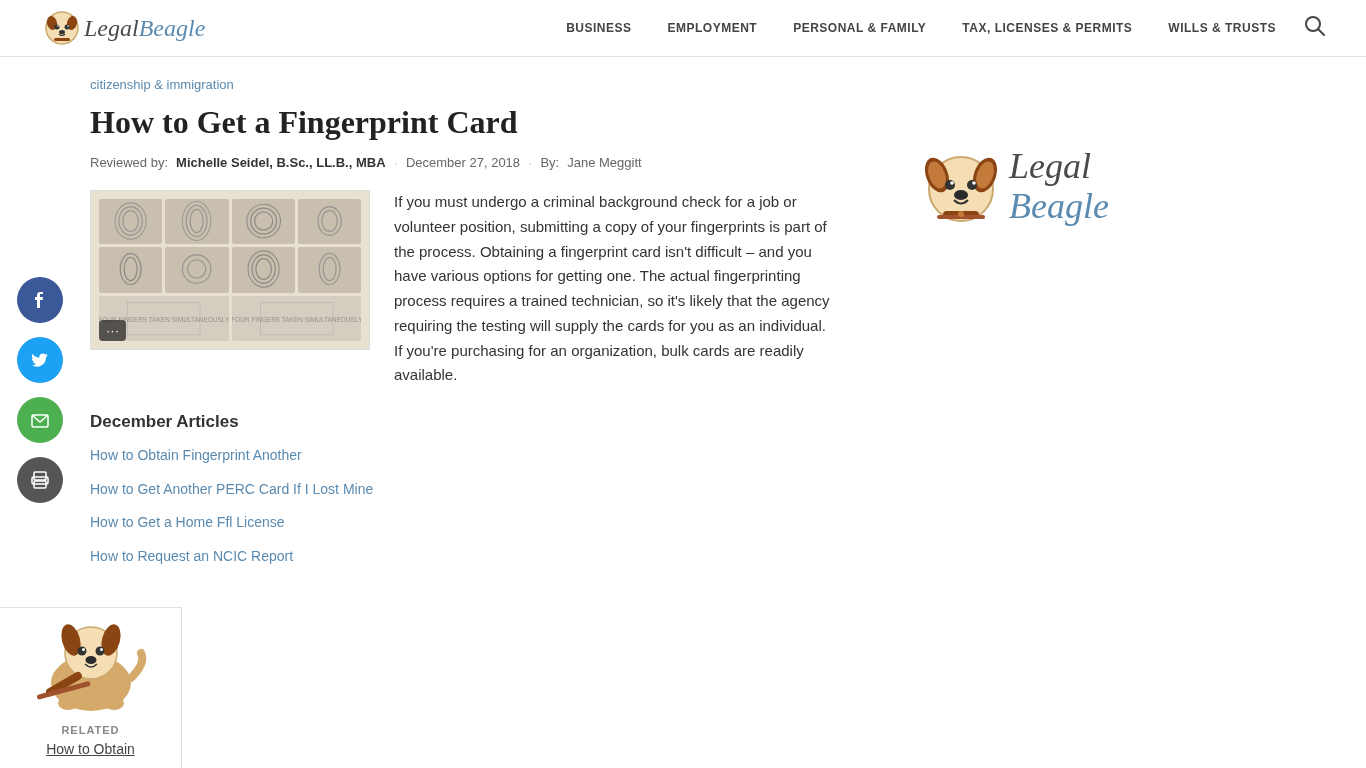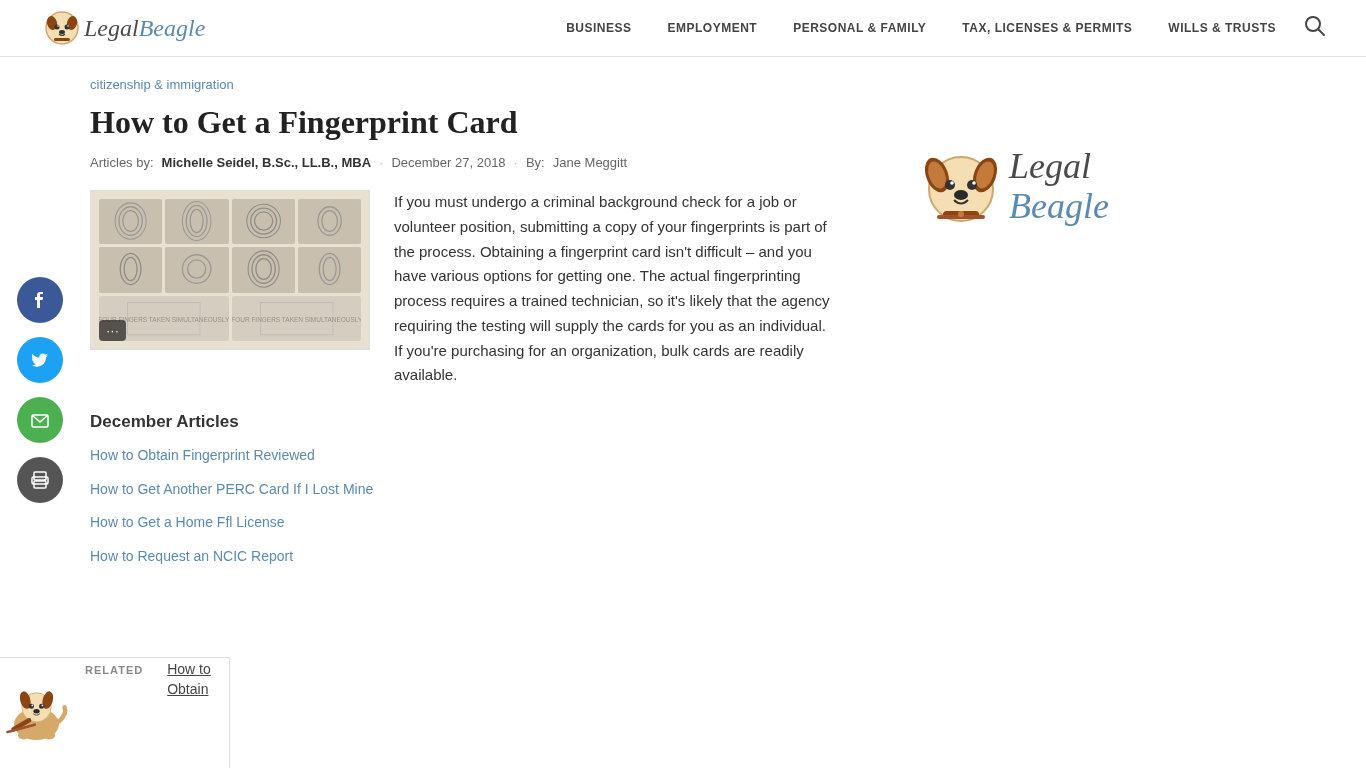--- a/index.html
+++ b/index.html
@@ -207,27 +207,28 @@
     .brand-logo-large {
       width: 280px;
       margin-top: 40px;
     }
 
     
     .bottom-related {
       position: fixed;
       bottom: 0;
       left: 0;
-      width: 230px;
+      width: 182px;
       background: #fff;
       border-top: 1px solid #e0e0e0;
       border-right: 1px solid #e0e0e0;
       display: flex;
-      flex-direction: row;
+      flex-direction: column;
       z-index: 100;
+      align-items: center;
     }
     .bottom-related-label {
       font-size: 11px;
       font-weight: bold;
       color: #888;
       letter-spacing: 1px;
       text-transform: uppercase;
       padding: 6px 12px 2px;
     }
     .bottom-related-title {
@@ -316,21 +317,21 @@
         <circle cx="15" cy="10" r="1" fill="white"></circle>
       </svg>
     </button>
   </aside>
 
   <main class="main-content">
     <div class="breadcrumb">citizenship &amp; immigration</div>
     <h1 class="article-title">How to Get a Fingerprint Card</h1>
 
     <div class="meta-line">
-      <span>Articles by:</span>
+      <span>Reviewed by:</span>
       <span class="reviewer">Michelle Seidel, B.Sc., LL.B., MBA</span>
       <span class="separator">·</span>
       <span>December 27, 2018</span>
       <span class="separator">·</span>
       <span>By:</span>
       <span>Jane Meggitt</span>
     </div>
 
     <div class="article-top">
 
@@ -405,21 +406,21 @@
         </div>
       </div>
 
       <div class="article-body">
         <p>If you must undergo a criminal background check for a job or volunteer position, submitting a copy of your fingerprints is part of the process. Obtaining a fingerprint card isn't difficult – and you have various options for getting one. The actual fingerprinting process requires a trained technician, so it's likely that the agency requiring the testing will supply the cards for you as an individual. If you're purchasing for an organization, bulk cards are readily available.</p>
       </div>
     </div>
 
     <div class="related-articles">
       <h3>December Articles</h3>
-      <a class="related-link">How to Obtain Fingerprint Reviewed</a>
+      <a class="related-link">How to Obtain Fingerprint Another</a>
       <a class="related-link">How to Get Another PERC Card If I Lost Mine</a>
       <a class="related-link">How to Get a Home Ffl License</a>
       <a class="related-link">How to Request an NCIC Report</a>
     </div>
   </main>
 
   <aside class="right-sidebar">
     <div class="brand-logo-large">
       <div style="display:flex;align-items:center;justify-content:center;gap:8px;margin-top:30px;">
 

